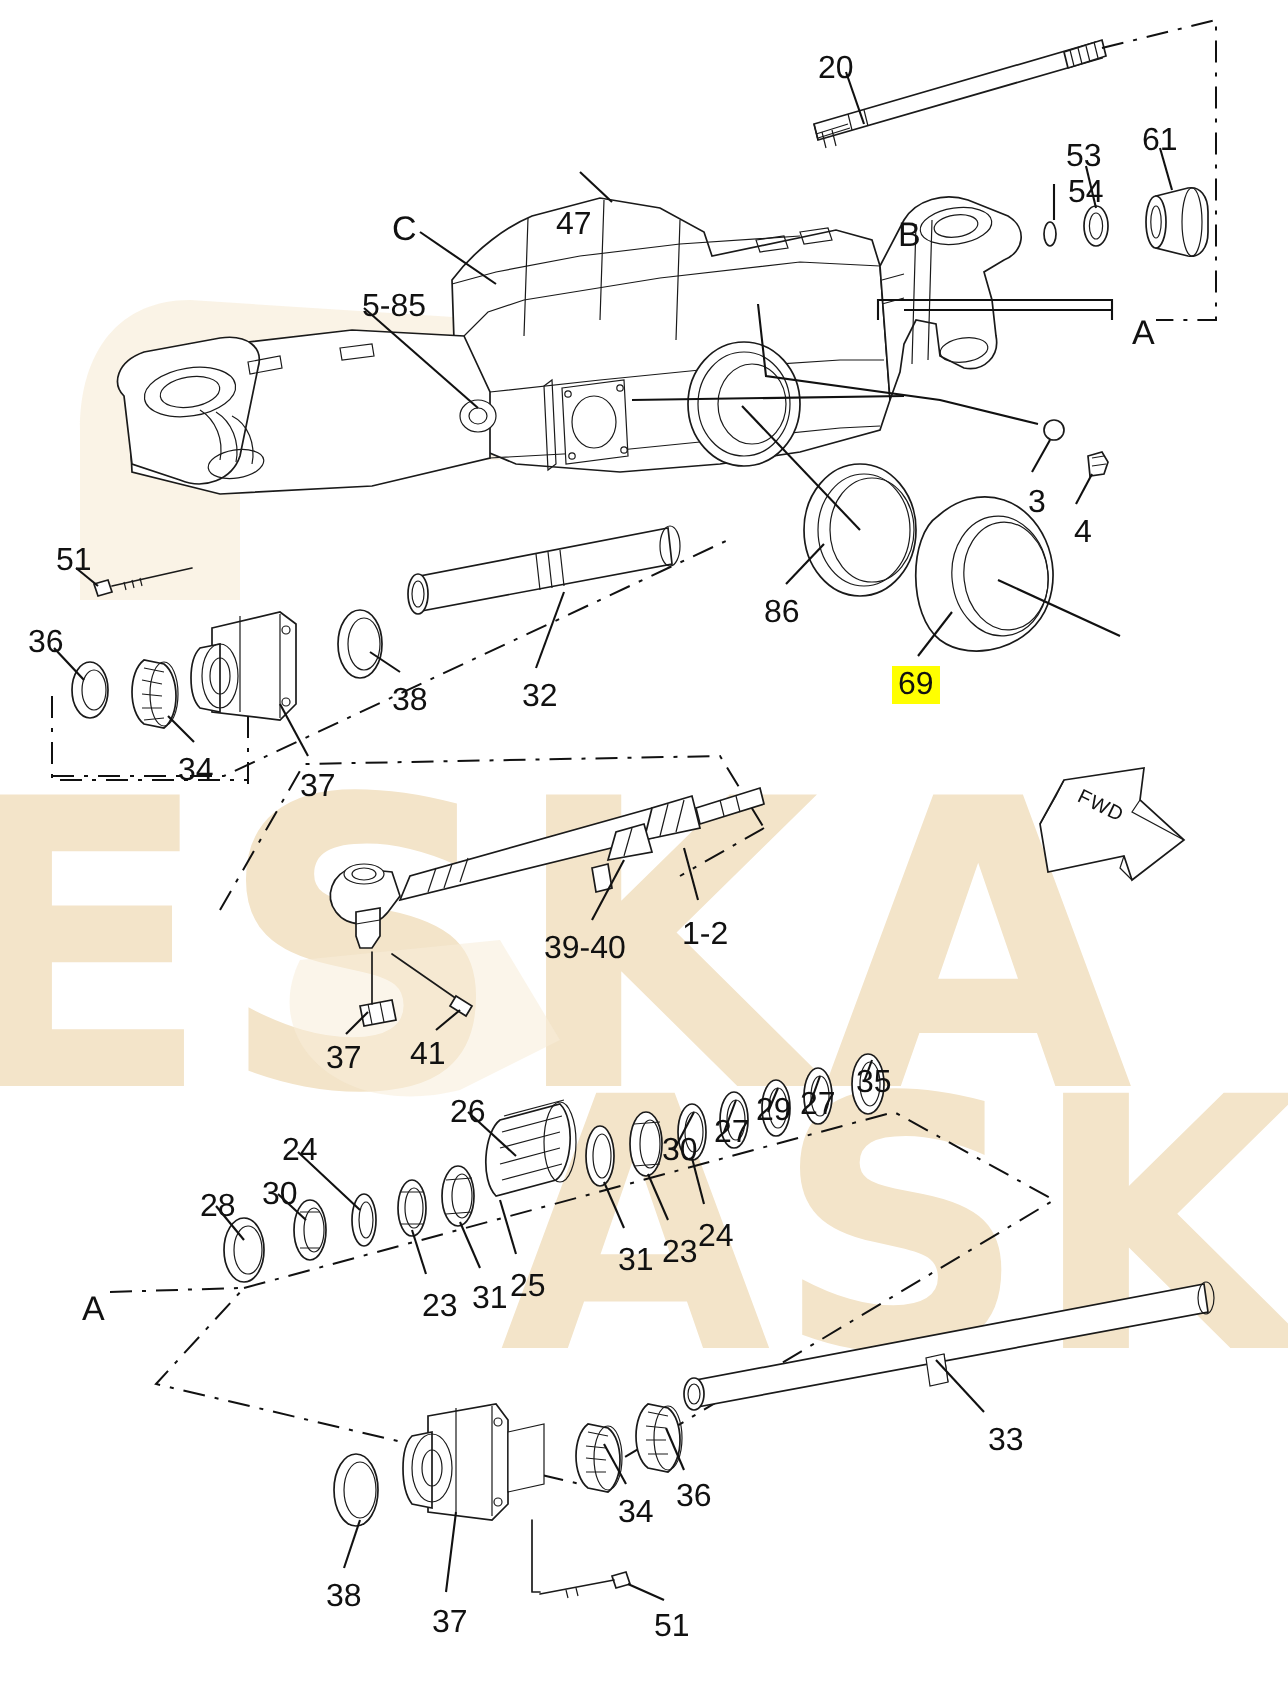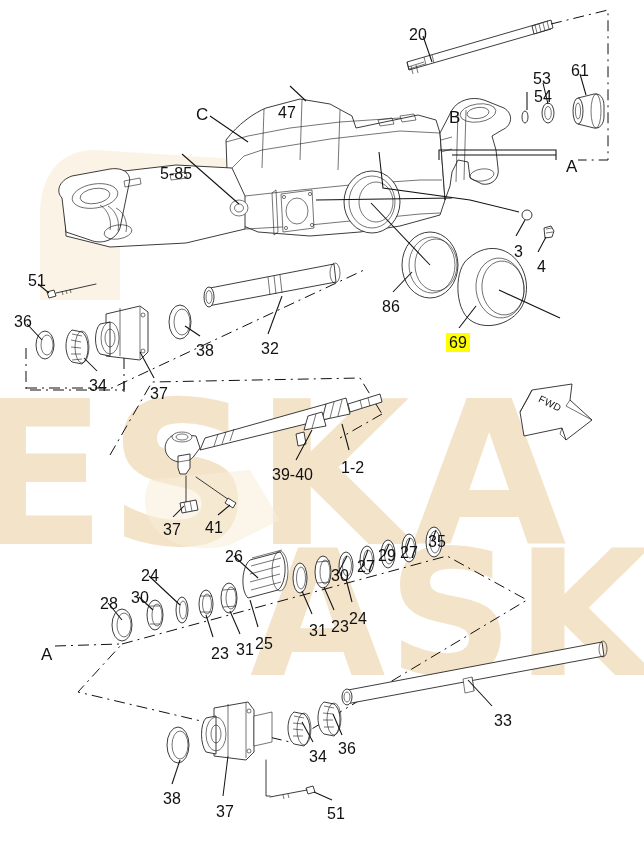--- a/index.html
+++ b/index.html
@@ -424,21 +424,21 @@
 
   <div class="section-letter" style="left: 196px; top: 105px;">C</div>
       <div class="section-letter" style="left: 449px; top: 108px;">B</div>
       <div class="section-letter" style="left: 566px; top: 157px;">A</div>
       <div class="section-letter" style="left: 41px; top: 645px;">A</div>
       <div class="callout" style="left: 278px; top: 76px; margin-top: 28px;"><span>47</span></div>
       <div class="callout" style="left: 409px; top: 26px;"><span>20</span></div>
       <div class="callout" style="left: 517px; top: 70px; padding-left: 16px;"><span>53</span></div>
       <div class="callout" style="left: 534px; top: 88px;"><span>54</span></div>
       <div class="callout" style="left: 571px; top: 62px;"><span>61</span></div>
-      <div class="callout" style="left: 160px; top: 145px; margin-top: 20px;"><span>5-85</span></div>
+      <div class="callout" style="left: 181px; top: 145px;"><span>5-85</span></div>
       <div class="callout" style="left: 514px; top: 243px;"><span>3</span></div>
       <div class="callout" style="left: 537px; top: 258px;"><span>4</span></div>
       <div class="callout" style="left: 382px; top: 298px;"><span>86</span></div>
       <div class="callout" style="left: 446px; top: 334px;"><span class="hl">69</span></div>
       <div class="callout" style="left: 28px; top: 272px;"><span>51</span></div>
       <div class="callout" style="left: 14px; top: 313px;"><span>36</span></div>
       <div class="callout" style="left: 89px; top: 377px;"><span>34</span></div>
       <div class="callout" style="left: 150px; top: 385px;"><span>37</span></div>
       <div class="callout" style="left: 196px; top: 342px;"><span>38</span></div>
       <div class="callout" style="left: 261px; top: 340px;"><span>32</span></div>

